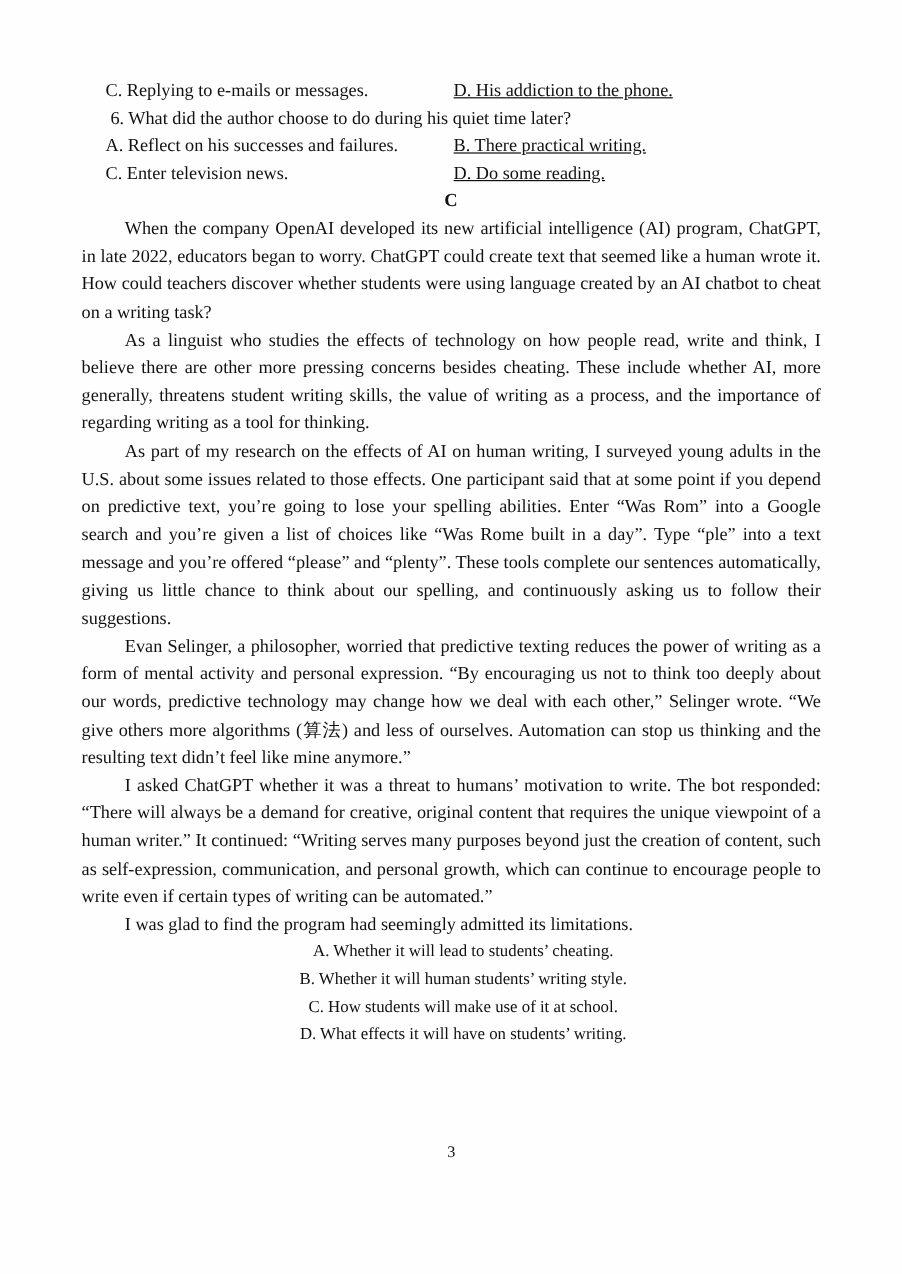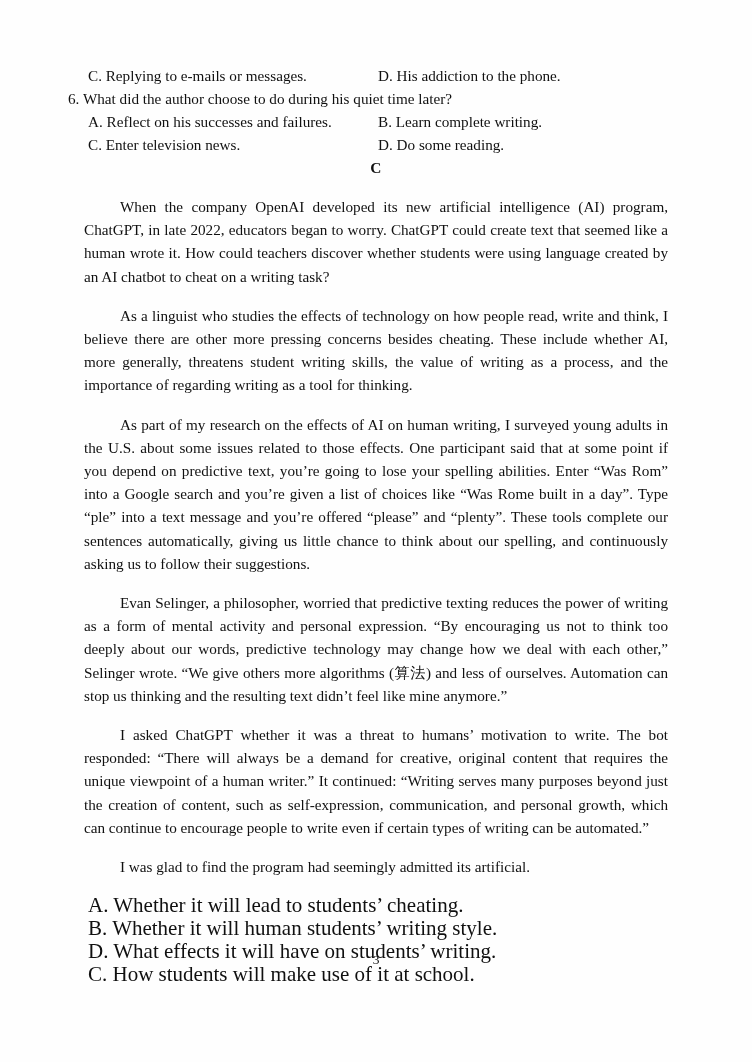--- a/index.html
+++ b/index.html
@@ -36,70 +36,73 @@
   
   .question {
     font-size: 15.2px;
     line-height: 23px;
     margin: 0;
   }
   .q-stem {
     display: block;
     text-indent: 0;
     white-space: nowrap;
+    margin-left: 24px;
   }
   .opt-row {
     display: block;
     position: relative;
     padding-left: 20px;
     height: 23px;
     line-height: 23px;
     white-space: nowrap;
   }
   .opt-row .opt-a,
   .opt-row .opt-b {
     display: inline-block;
     vertical-align: top;
   }
   .opt-row .opt-a {
     width: 290px;
     font-family: Liberation Serif, serif;
   }
   .opt-row .opt-b {
     width: 300px;
+    text-decoration: underline;
   }
 
   
   .opt-single {
     display: block;
     padding-left: 20px;
     height: 23px;
     line-height: 23px;
-    font-size: 21px;
+    font-size: 14px;
     white-space: nowrap;
+    text-align: center;
   }
 
   
   .section-letter {
     text-align: center;
     font-weight: bold;
     font-size: 15.4px;
     line-height: 23px;
     margin: 0;
     letter-spacing: 0.3px;
   }
 
   
   .para {
     font-size: 15.2px;
     line-height: 23.2px;
     text-align: justify;
     text-justify: inter-word;
     text-indent: 36px;
-    margin: 16px;
+    margin: 0;
     hyphens: none;
   }
 
   
   .page-number {
     position: absolute;
     left: 0;
     top: 952px;
     width: 752px;
     text-align: center;
@@ -124,41 +127,41 @@
 
     <div class="question">
       <div class="opt-row">
         <span class="opt-a">C. Replying to e-mails or messages.</span><span class="opt-b">D. His addiction to the phone.</span>
       </div>
     </div>
 
     <div class="question">
       <div class="q-stem">6. What did the author choose to do during his quiet time later?</div>
       <div class="opt-row">
-        <span class="opt-a">A. Reflect on his successes and failures.</span><span class="opt-b">B. Learn complete writing.</span>
+        <span class="opt-a">A. Reflect on his successes and failures.</span><span class="opt-b">B. There practical writing.</span>
       </div>
       <div class="opt-row">
         <span class="opt-a">C. Enter television news.</span><span class="opt-b">D. Do some reading.</span>
       </div>
     </div>
 
 
     <div class="section-letter">C</div>
 
     <p class="para">When the company OpenAI developed its new artificial intelligence (AI) program, ChatGPT, in late 2022, educators began to worry. ChatGPT could create text that seemed like a human wrote it. How could teachers discover whether students were using language created by an AI chatbot to cheat on a writing task?</p>
     <p class="para">As a linguist who studies the effects of technology on how people read, write and think, I believe there are other more pressing concerns besides cheating. These include whether AI, more generally, threatens student writing skills, the value of writing as a process, and the importance of regarding writing as a tool for thinking.</p>
     <p class="para">As part of my research on the effects of AI on human writing, I surveyed young adults in the U.S. about some issues related to those effects. One participant said that at some point if you depend on predictive text, you’re going to lose your spelling abilities. Enter “Was Rom” into a Google search and you’re given a list of choices like “Was Rome built in a day”. Type “ple” into a text message and you’re offered “please” and “plenty”. These tools complete our sentences automatically, giving us little chance to think about our spelling, and continuously asking us to follow their suggestions.</p>
     <p class="para">Evan Selinger, a philosopher, worried that predictive texting reduces the power of writing as a form of mental activity and personal expression. “By encouraging us not to think too deeply about our words, predictive technology may change how we deal with each other,” Selinger wrote. “We give others more algorithms (算法) and less of ourselves. Automation can stop us thinking and the resulting text didn’t feel like mine anymore.”</p>
     <p class="para">I asked ChatGPT whether it was a threat to humans’ motivation to write. The bot responded: “There will always be a demand for creative, original content that requires the unique viewpoint of a human writer.” It continued: “Writing serves many purposes beyond just the creation of content, such as self-expression, communication, and personal growth, which can continue to encourage people to write even if certain types of writing can be automated.”</p>
-    <p class="para">I was glad to find the program had seemingly admitted its artificial.</p>
+    <p class="para">I was glad to find the program had seemingly admitted its limitations.</p>
 
     <div class="question">
       <div class="opt-single">A. Whether it will lead to students’ cheating.</div>
       <div class="opt-single">B. Whether it will human students’ writing style.</div>
+      <div class="opt-single">C. How students will make use of it at school.</div>
       <div class="opt-single">D. What effects it will have on students’ writing.</div>
-      <div class="opt-single">C. How students will make use of it at school.</div>
     </div>
 
   </div>
 
   <div class="page-number">3</div>
   <div class="scan-tint"></div>
 </div>
 
 </body></html>

